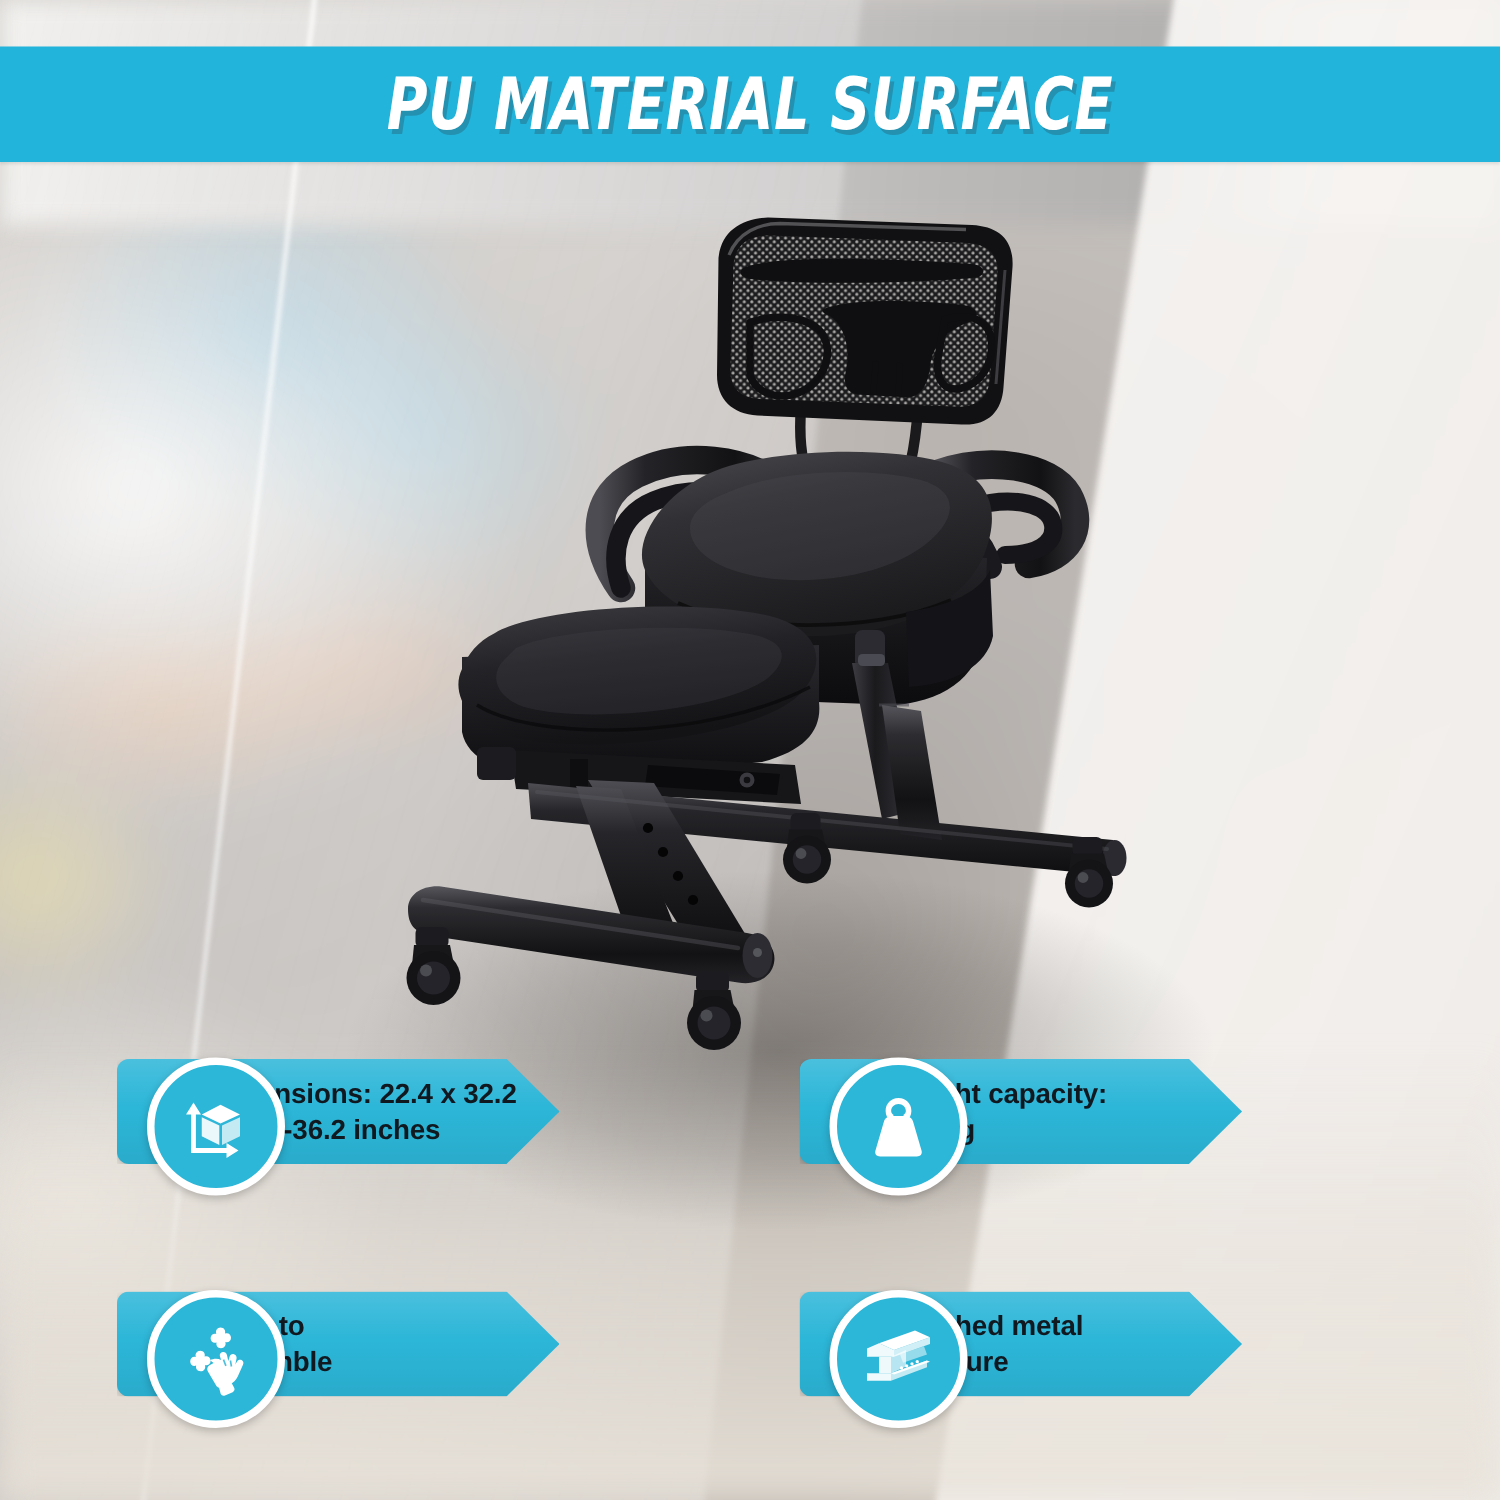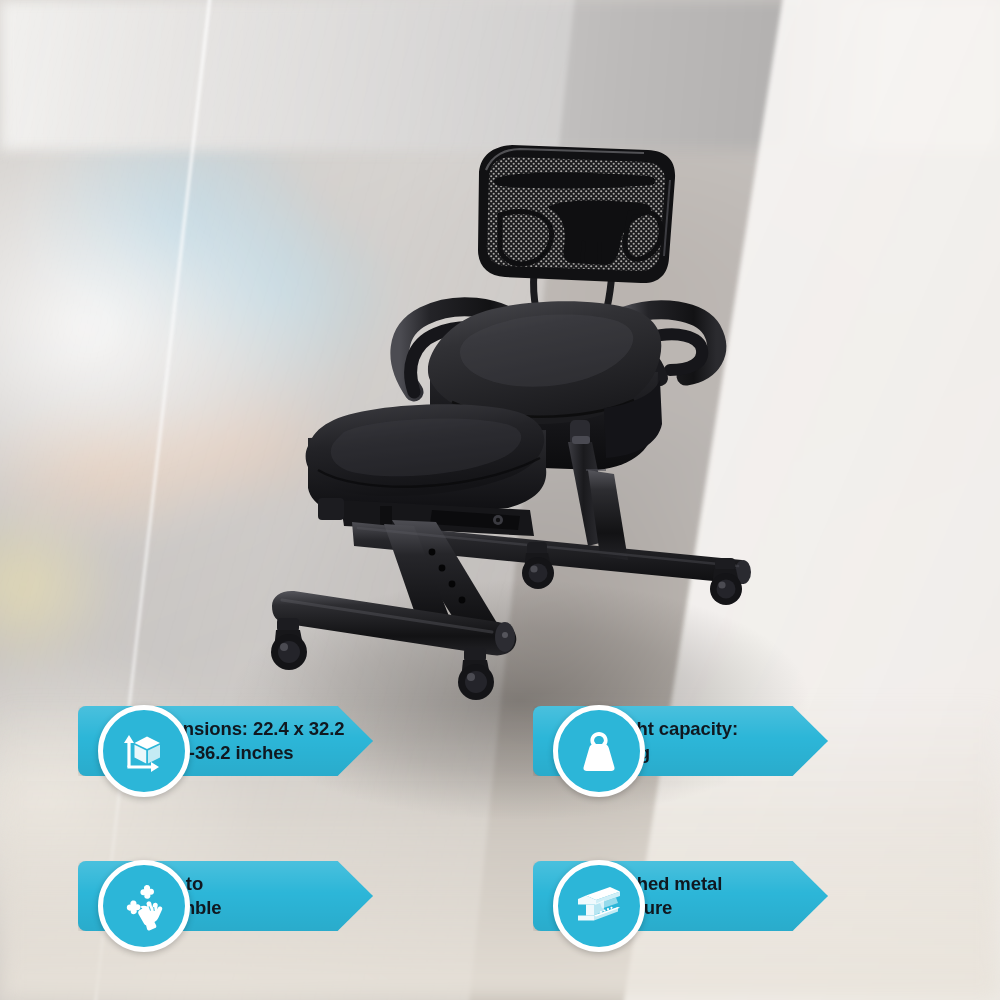--- a/index.html
+++ b/index.html
@@ -339,20 +339,23 @@
           <rect x="715" y="558" width="20" height="13" rx="4" fill="#1c1c20"></rect>
           <path d="M714 569 L736 569 L740 587 L712 587 Z" fill="#17171a"></path>
           <circle cx="726" cy="589" r="16" fill="#141417"></circle>
           <circle cx="726" cy="589" r="9.5" fill="#24242a"></circle>
           <circle cx="722" cy="585" r="3.6" fill="#6b6b72" opacity=".55"></circle>
         </g>
       </g>
     </svg>
   </div>
 
+  <div class="banner">
+    <div class="banner-title">PU MATERIAL SURFACE</div>
+  </div>
 
   <div class="badges">
 
     <div class="badge badge-b1">
       <div class="badge-banner">
         <div class="badge-text">
           <div>Dimensions: 22.4 x 32.2</div>
           <div>x 32.2-36.2 inches</div>
         </div>
       </div>

